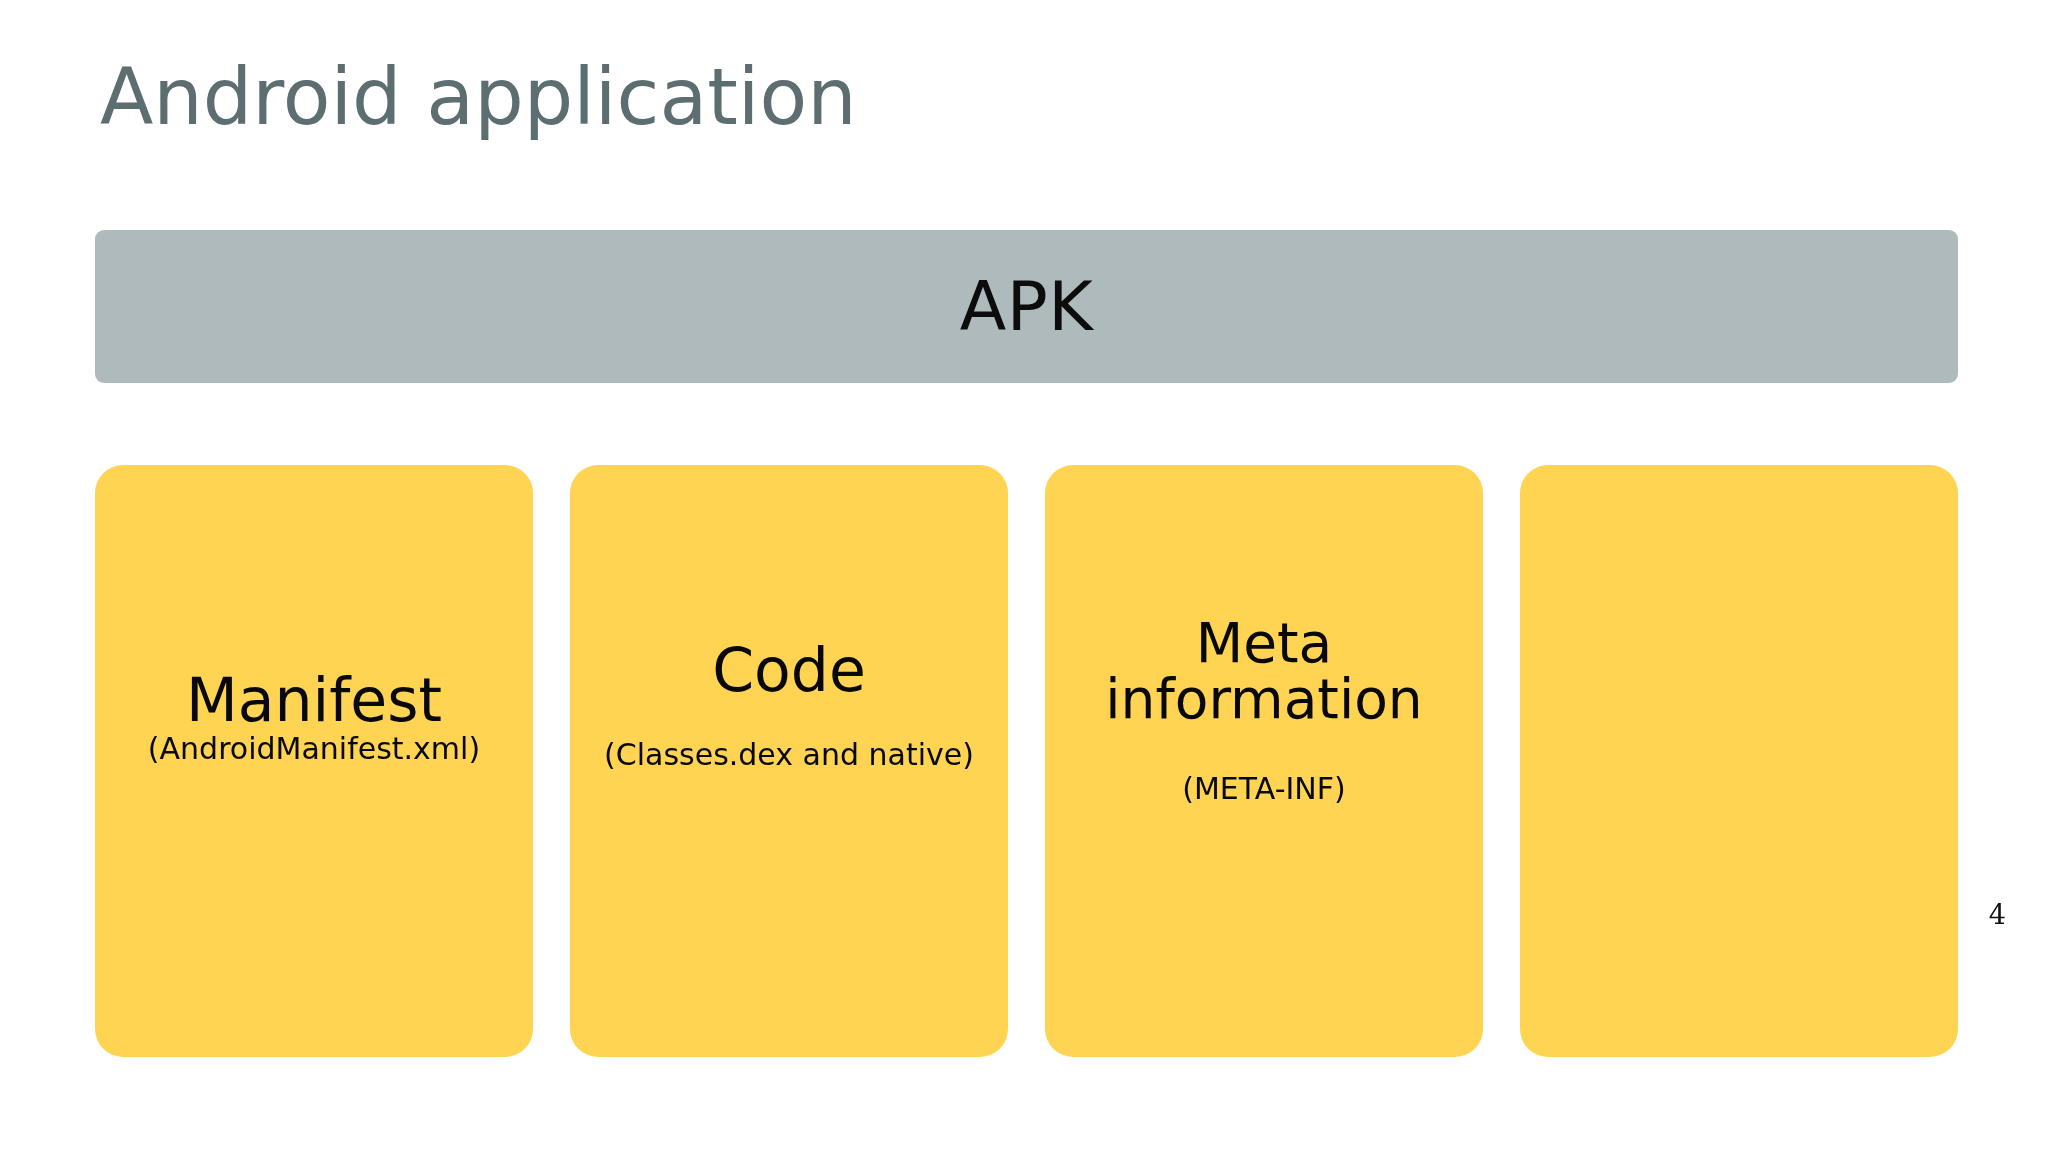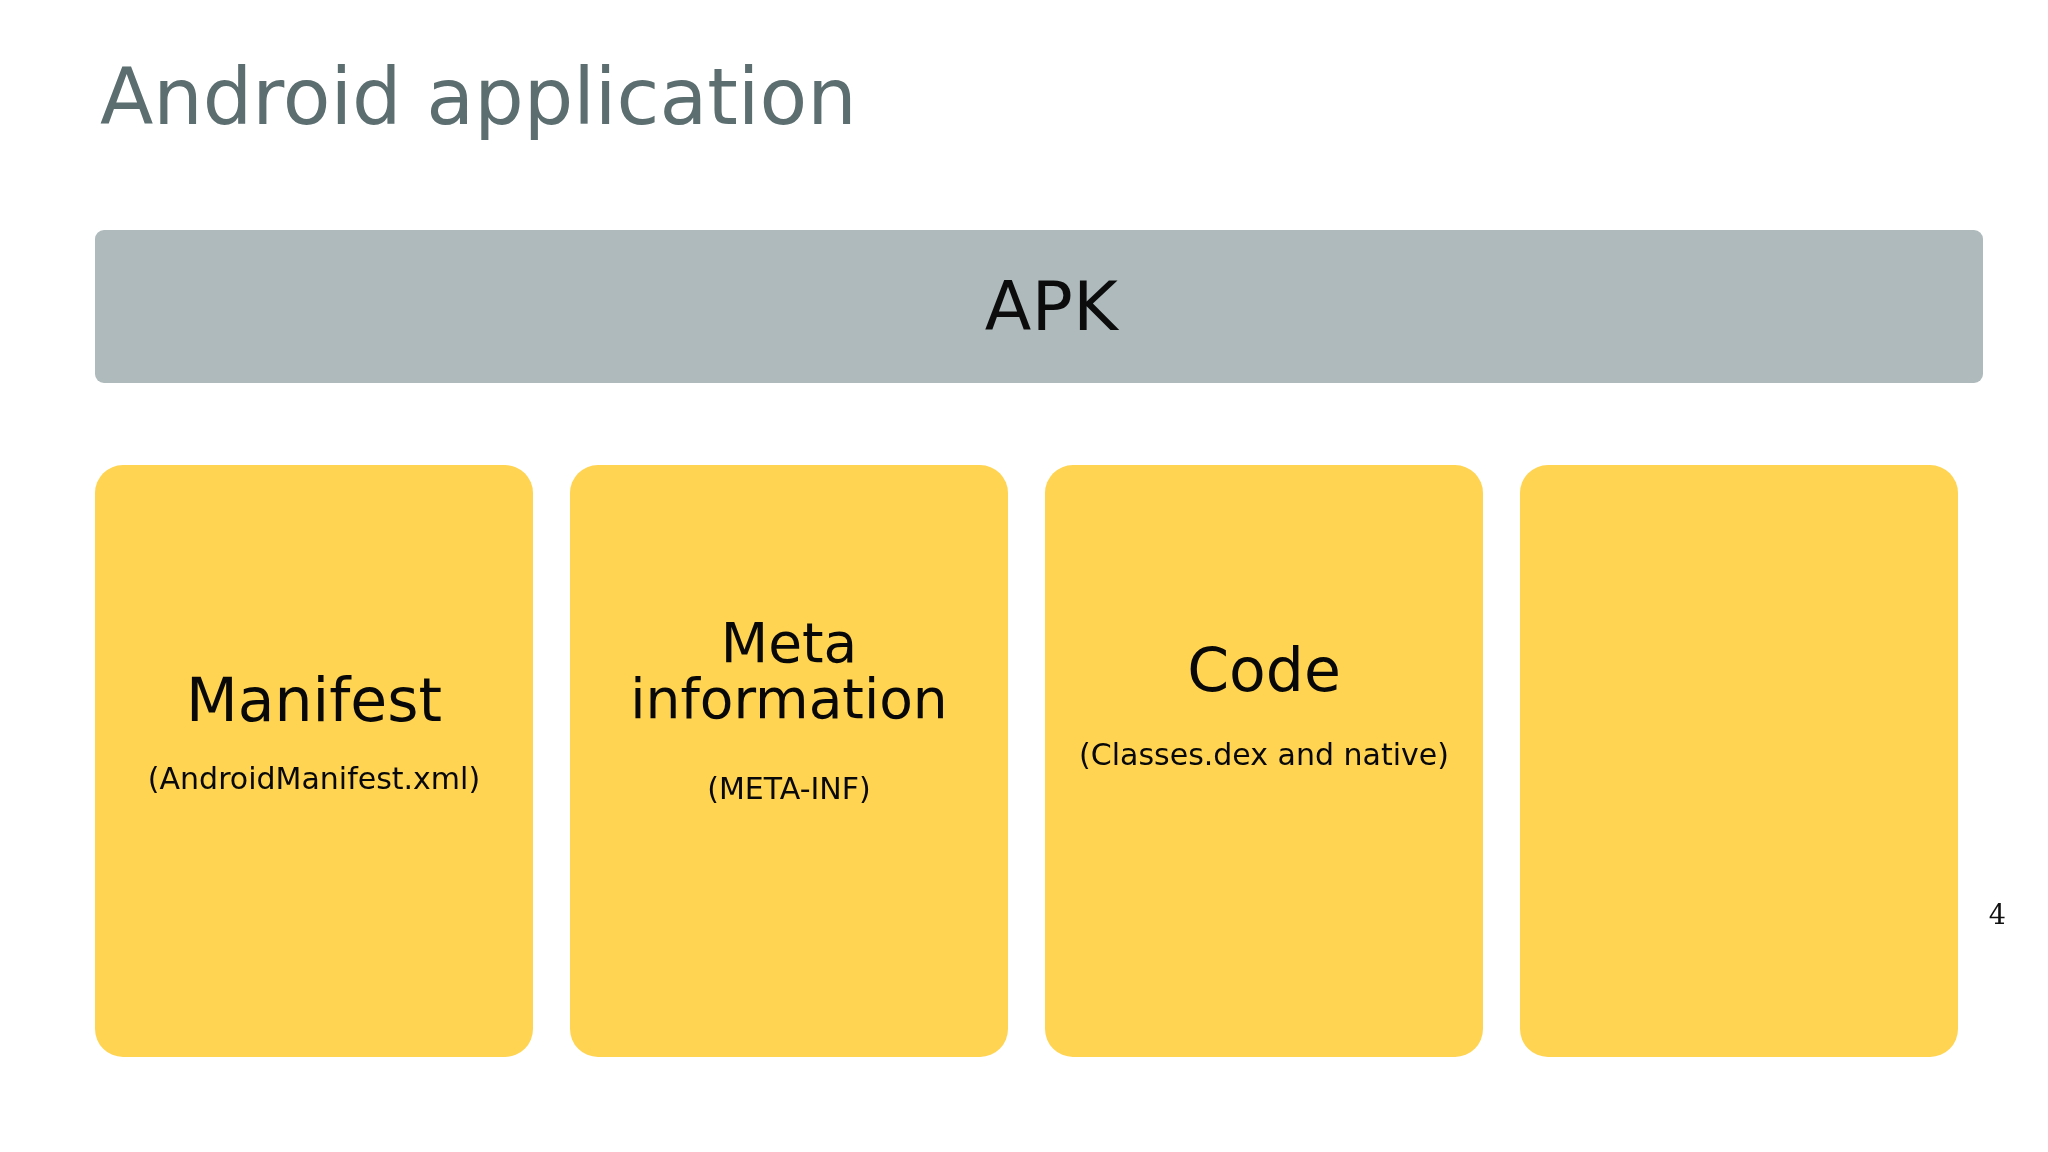--- a/index.html
+++ b/index.html
@@ -37,21 +37,20 @@
     position: absolute;
     left: 95px;
     top: 230px;
     width: 1863px;
     height: 153px;
     background: #aebabb;
     border-radius: 9px;
     display: flex;
     align-items: center;
     justify-content: center;
-    padding-left: 25px;
   }
   .apk-label {
     font-family: "DejaVu Sans", sans-serif;
     font-size: 68px;
     font-weight: 400;
     color: #0c0c0c;
     line-height: 1;
     letter-spacing: 0.5px;
   }
   .cards-row {
@@ -98,21 +97,21 @@
   }
   .card-3 .card-title { font-size: 55px; }
   .card-sub {
     font-family: "DejaVu Sans", sans-serif;
     font-size: 30px;
     font-weight: 400;
     color: #080808;
     line-height: 1.18;
     margin: 0;
   }
-  .card-1 .card-sub { margin-top: 30px; }
+  .card-1 .card-sub { }
   .card-2 .card-sub { margin-top: 36px; }
   .card-3 .card-sub { margin-top: 44px; }
   .card-4 .card-sub { margin-top: 26px; }
 
   .page-number {
     position: absolute;
     right: 42px;
     bottom: 28px;
     font-family: "DejaVu Serif", serif;
     font-size: 27px;
@@ -133,31 +132,31 @@
 
   <div class="cards-row">
 
     <div class="card card-1">
       <div class="card-inner">
         <div class="card-title">Manifest</div>
         <div class="card-sub">(AndroidManifest.xml)</div>
       </div>
     </div>
 
+    <div class="card card-2">
+      <div class="card-inner">
+        <div class="card-title">Code</div>
+        <div class="card-sub">(Classes.dex and native)</div>
+      </div>
+    </div>
+
     <div class="card card-3">
       <div class="card-inner">
         <div class="card-title">Meta information</div>
         <div class="card-sub">(META-INF)</div>
-      </div>
-    </div>
-
-    <div class="card card-2">
-      <div class="card-inner">
-        <div class="card-title">Code</div>
-        <div class="card-sub">(Classes.dex and native)</div>
       </div>
     </div>
 
     <div class="card card-4">
       <div class="card-inner">
       </div>
     </div>
 
   </div>
 

